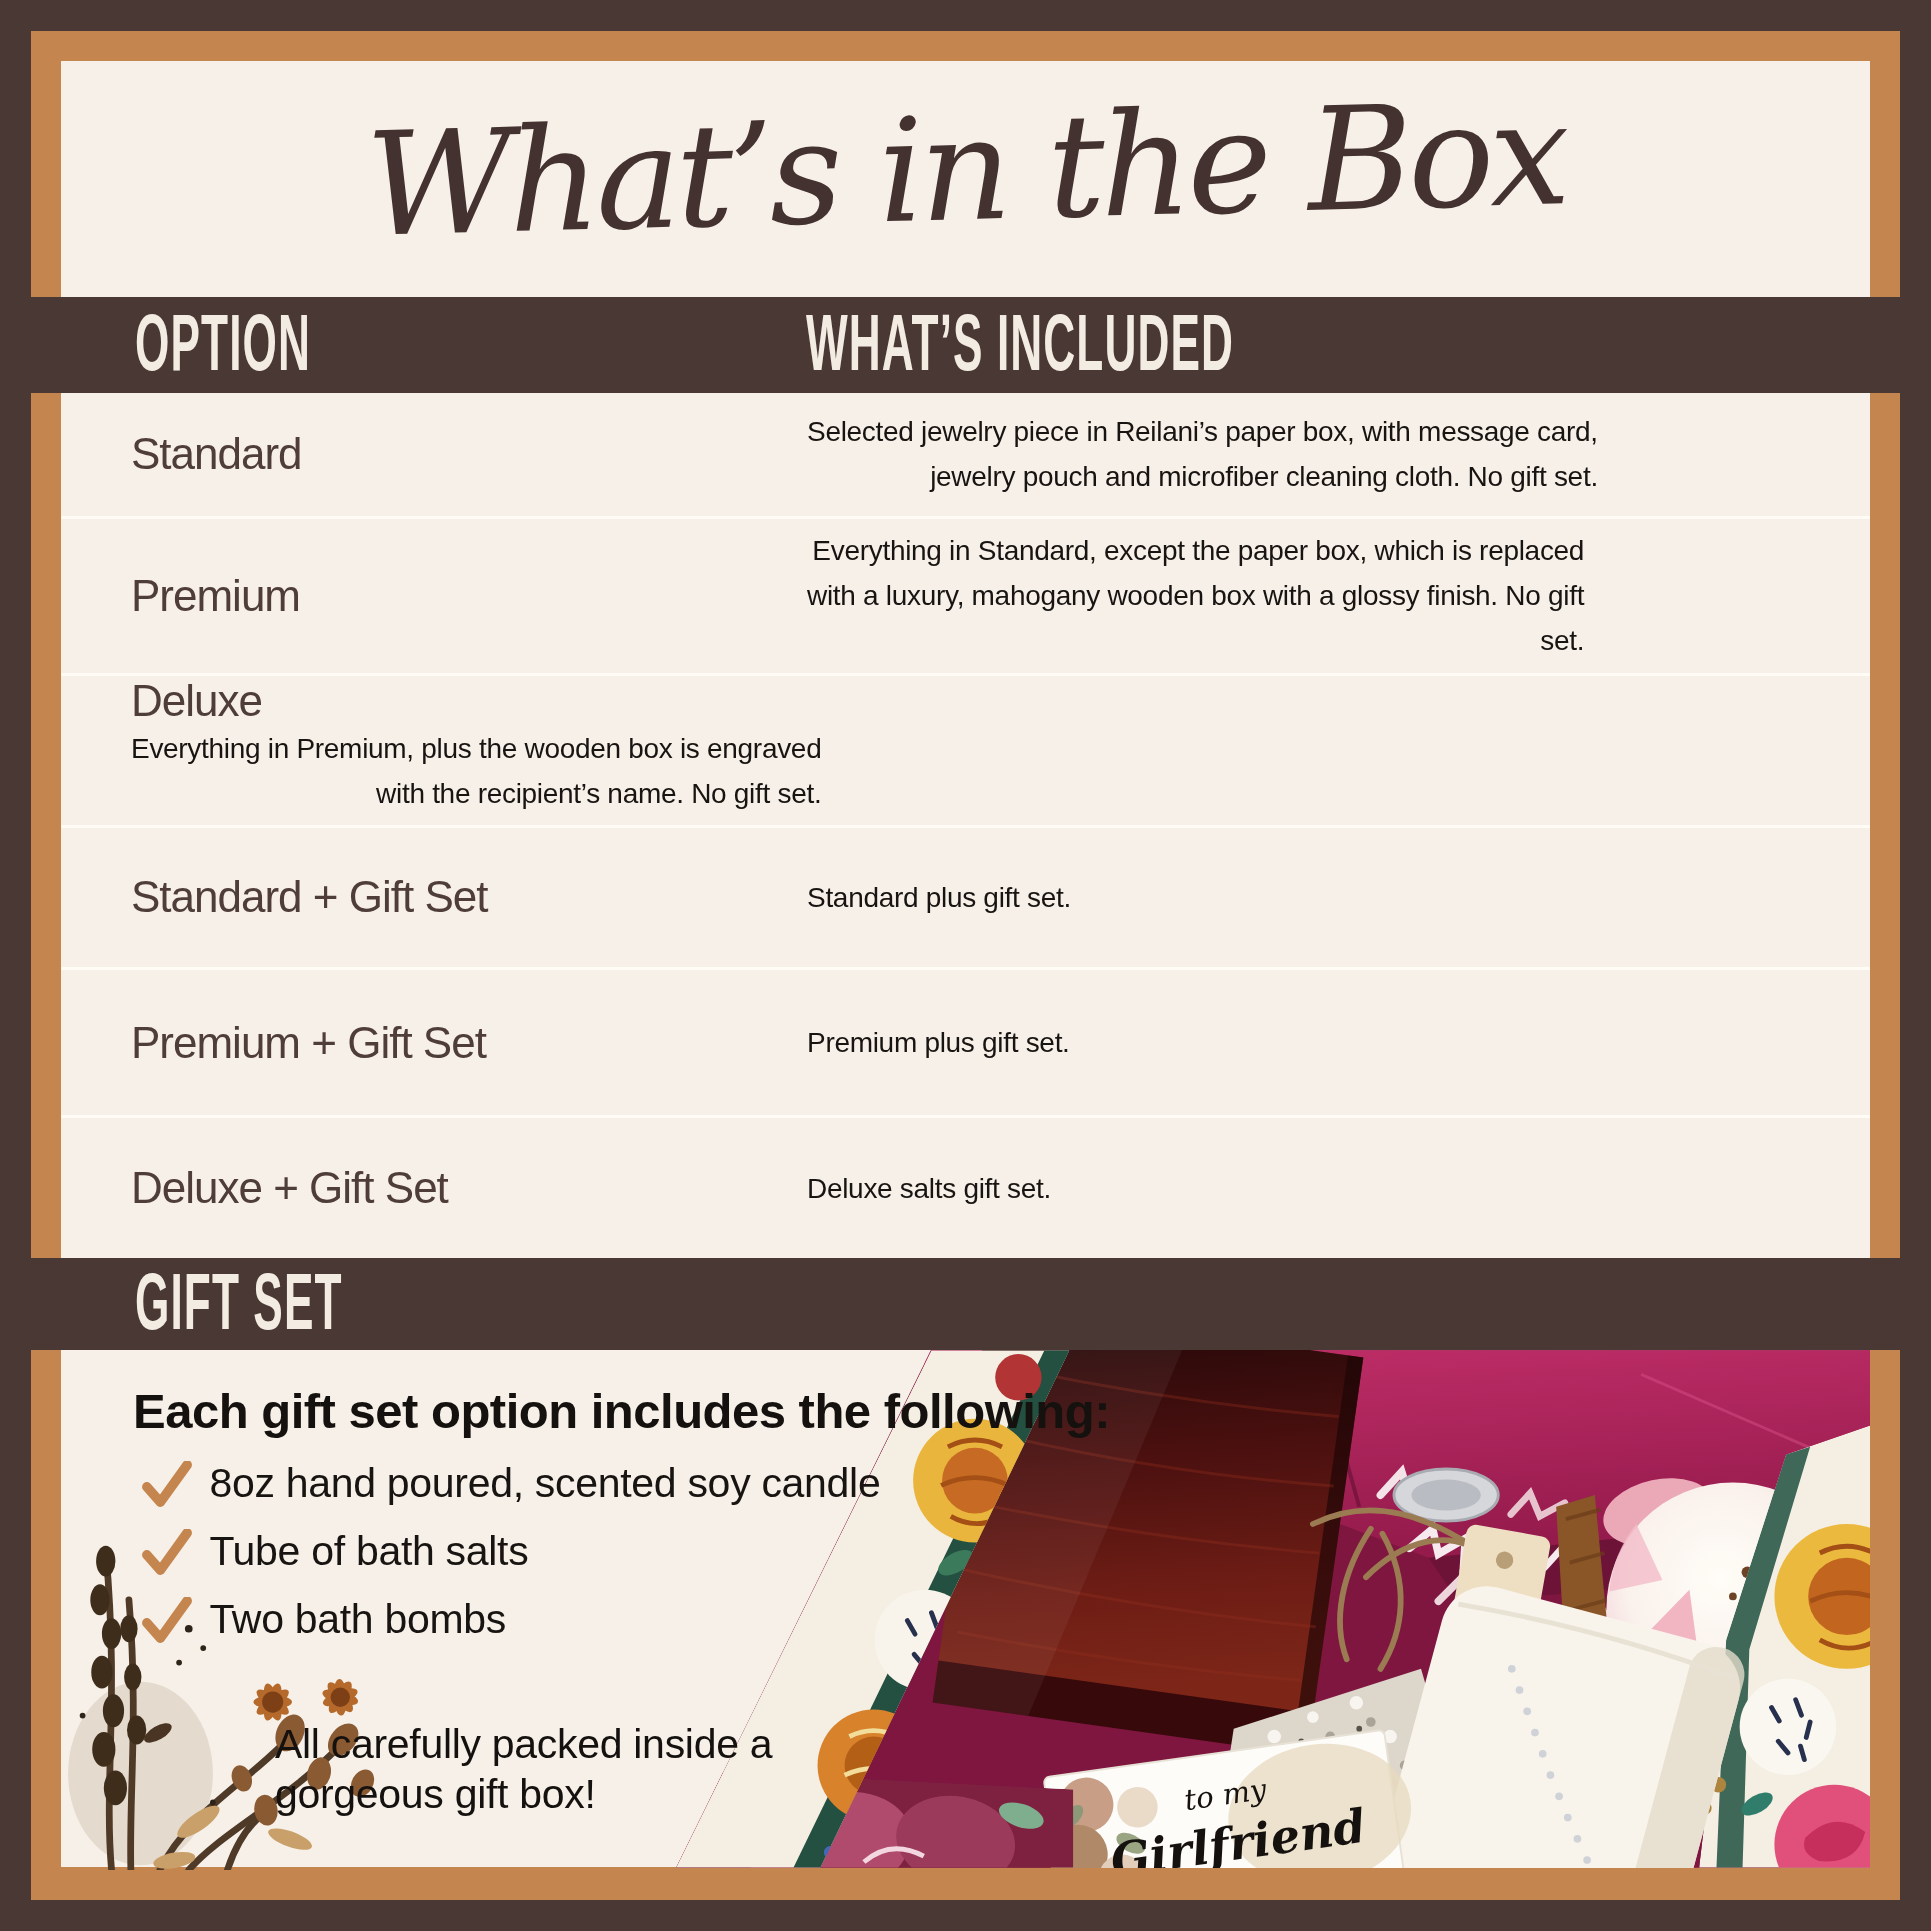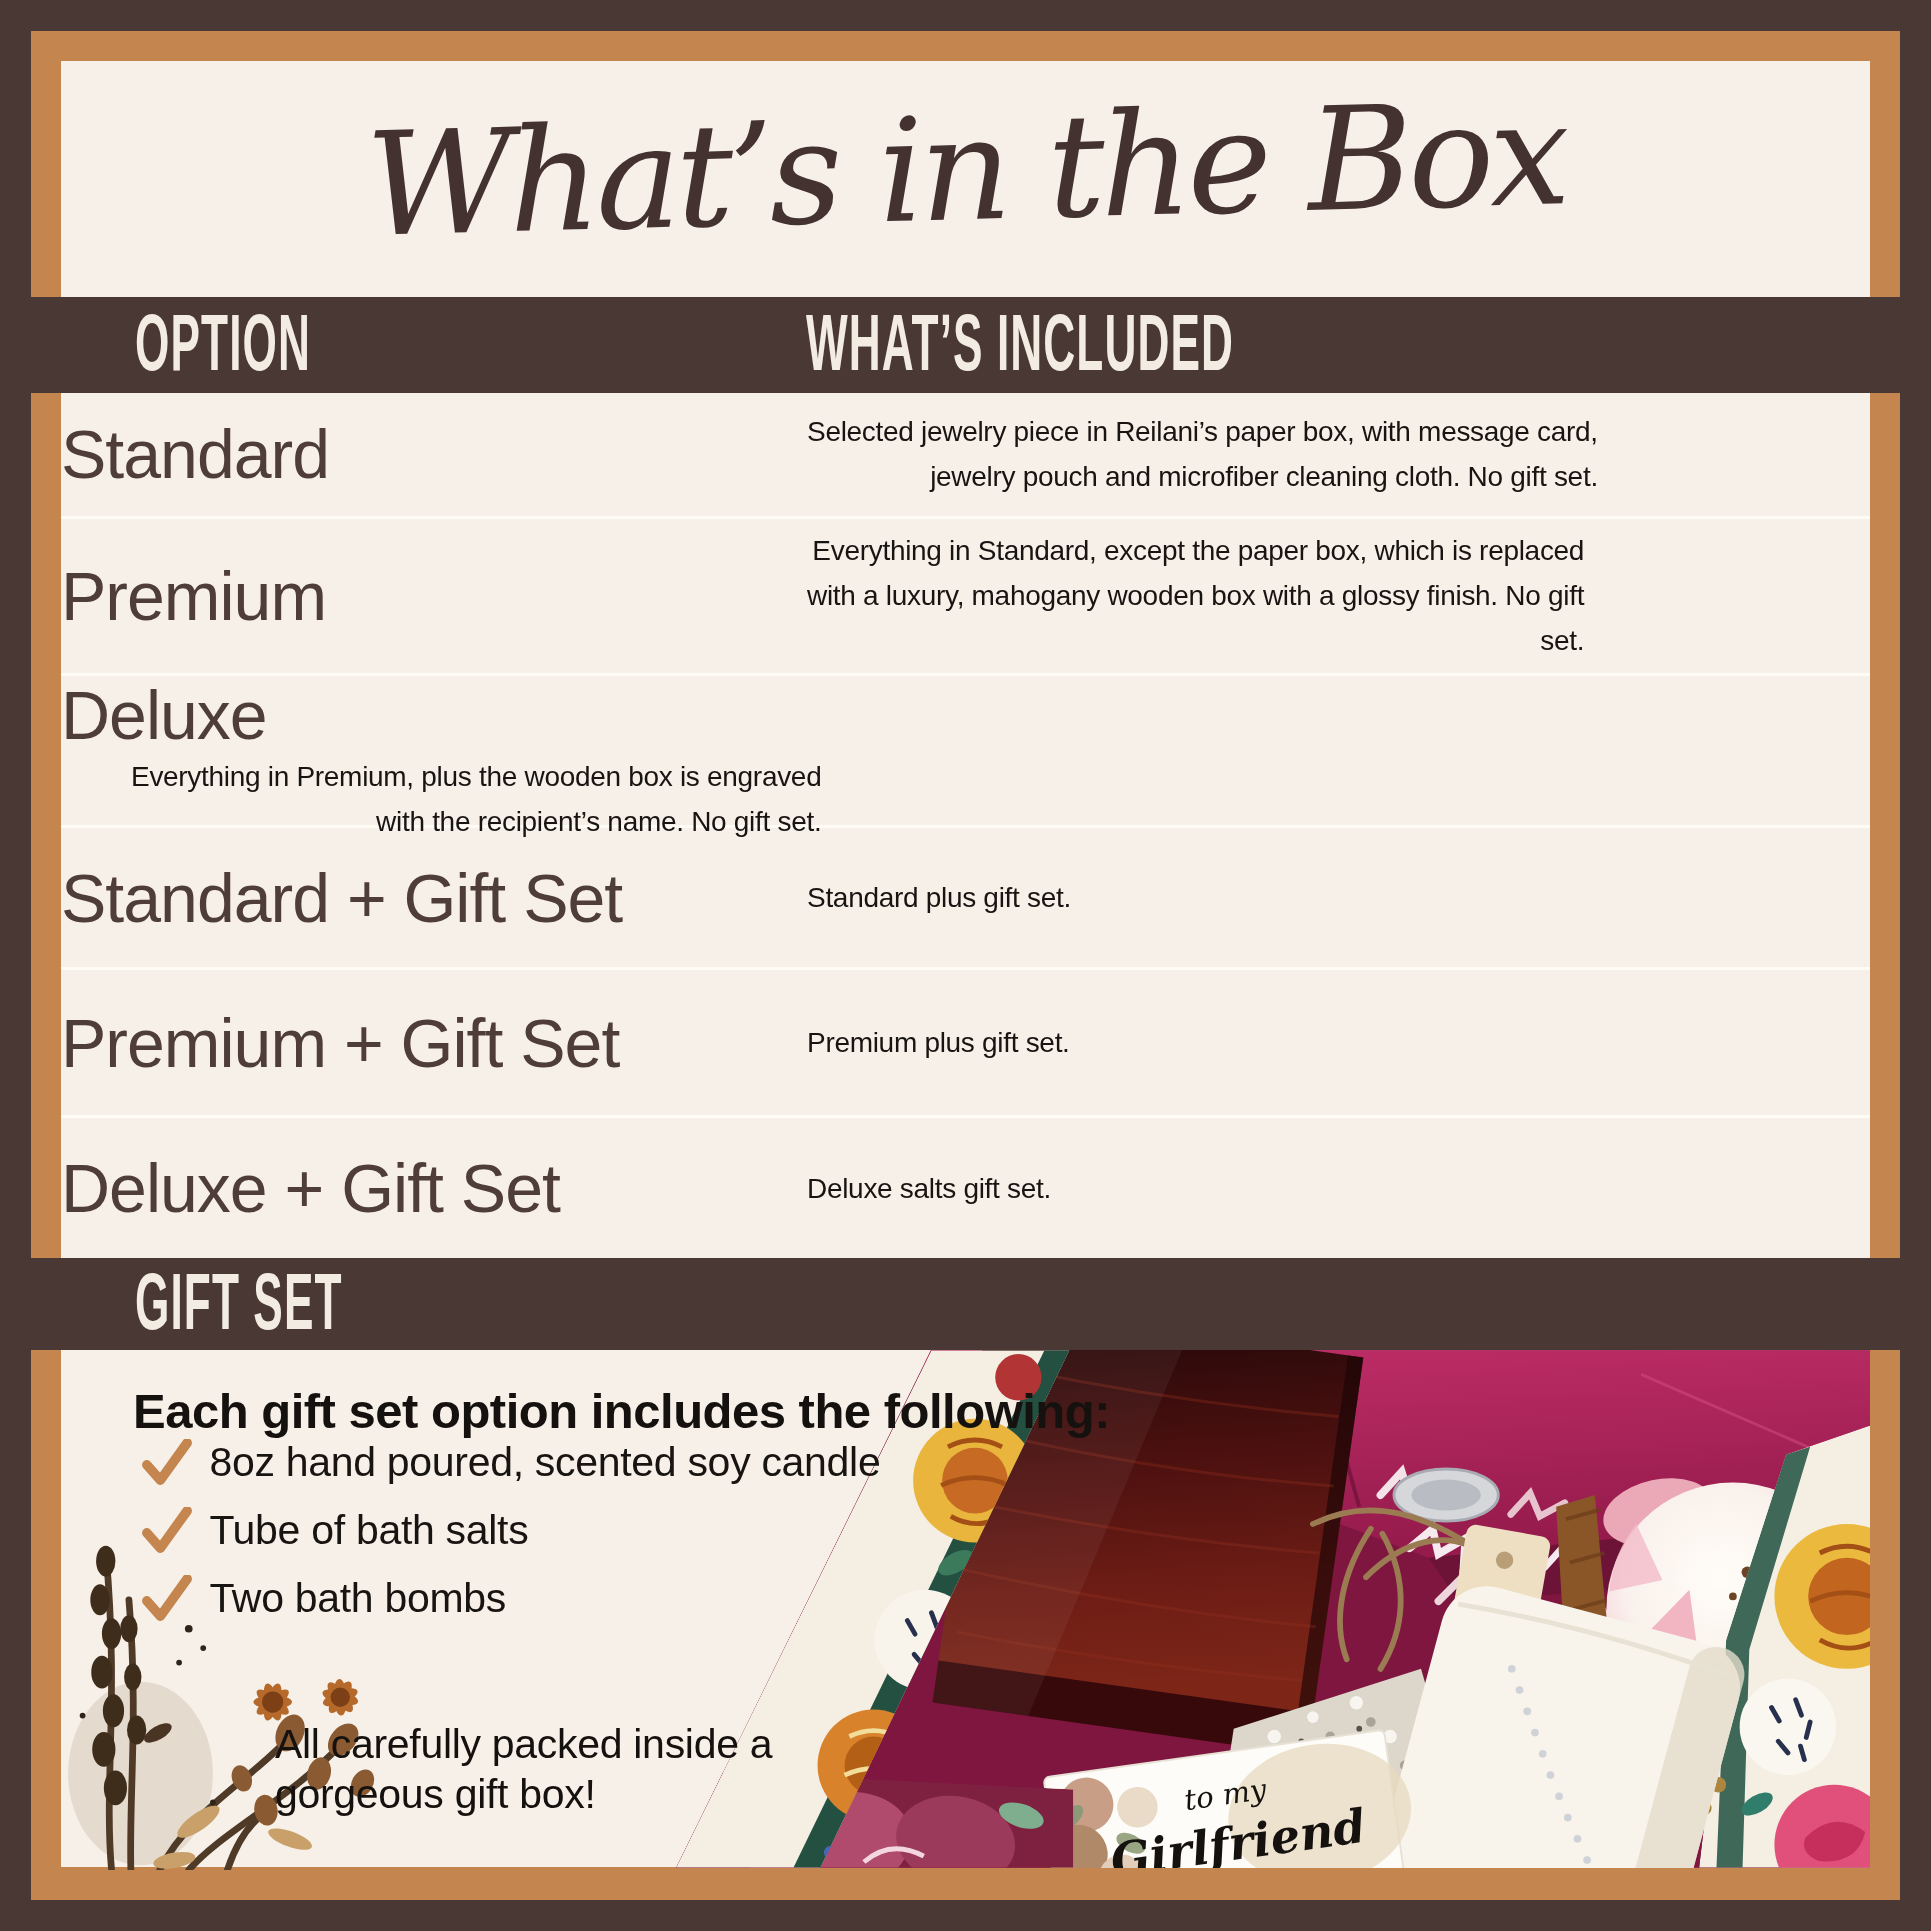--- a/index.html
+++ b/index.html
@@ -21,30 +21,30 @@
   .bar-label.l2{left:806px;}
 
   .table{position:absolute;left:61px;top:393px;width:1809px;height:865px;display:flex;flex-direction:column;}
   .t-row{display:flex;box-sizing:border-box;border-bottom:3.9px solid rgba(255,253,246,.92);}
   .t-row:nth-child(1){height:126px;}
   .t-row:nth-child(2){height:157px;}
   .t-row:nth-child(3){height:152px;flex-direction:column;}
   .t-row:nth-child(4){height:143px;}
   .t-row:nth-child(5){height:148px;}
   .t-row:nth-child(6){height:140px;border-bottom:none;}
-  .cell-option{width:676px;box-sizing:border-box;display:flex;align-items:center;
-               font-size:68px;color:var(--option-text,#4f3d39);letter-spacing:-1px;}
+  .cell-option{width:676px;box-sizing:border-box;padding-left:70px;display:flex;align-items:center;
+               font-size:44px;color:var(--option-text,#4f3d39);letter-spacing:-1px;}
   .cell-included{width:1062px;box-sizing:border-box;padding-left:70px;padding-right:29px;display:flex;align-items:center;
                  font-size:28px;line-height:45px;color:var(--body-text,#181411);letter-spacing:-0.3px;white-space:pre-line;text-align:right;}
 
   .bottom{position:absolute;left:61px;top:1350px;width:1809px;height:518px;}
   .gift-heading{position:absolute;left:72px;top:33px;font-size:49px;font-weight:bold;color:#15110e;
                 letter-spacing:-0.5px;white-space:nowrap;}
   .check-list{position:absolute;left:81px;top:89px;}
-  .check-item{display:flex;align-items:flex-start;height:68px;}
+  .check-item{display:flex;align-items:flex-end;height:68px;}
   .check-icon{width:50px;height:46px;flex:0 0 50px;margin-right:17.4px;}
   .check-text{font-size:41px;color:#181411;letter-spacing:-0.3px;white-space:nowrap;}
   .packed-note{position:absolute;left:206px;top:369px;width:599px;font-size:41px;line-height:50px;
                color:#15110e;letter-spacing:-0.3px;white-space:pre-line;margin-left:8px;}
   .flowers{position:absolute;left:-17.4px;bottom:-1.9px;width:386px;height:386px;}
 
   .photo{position:absolute;right:0;top:0;width:1233px;height:518px;
          clip-path:polygon(294px 0px,1233px 0px,1233px 518px,39px 518px);}
   .photo svg{display:block;}
 </style>

